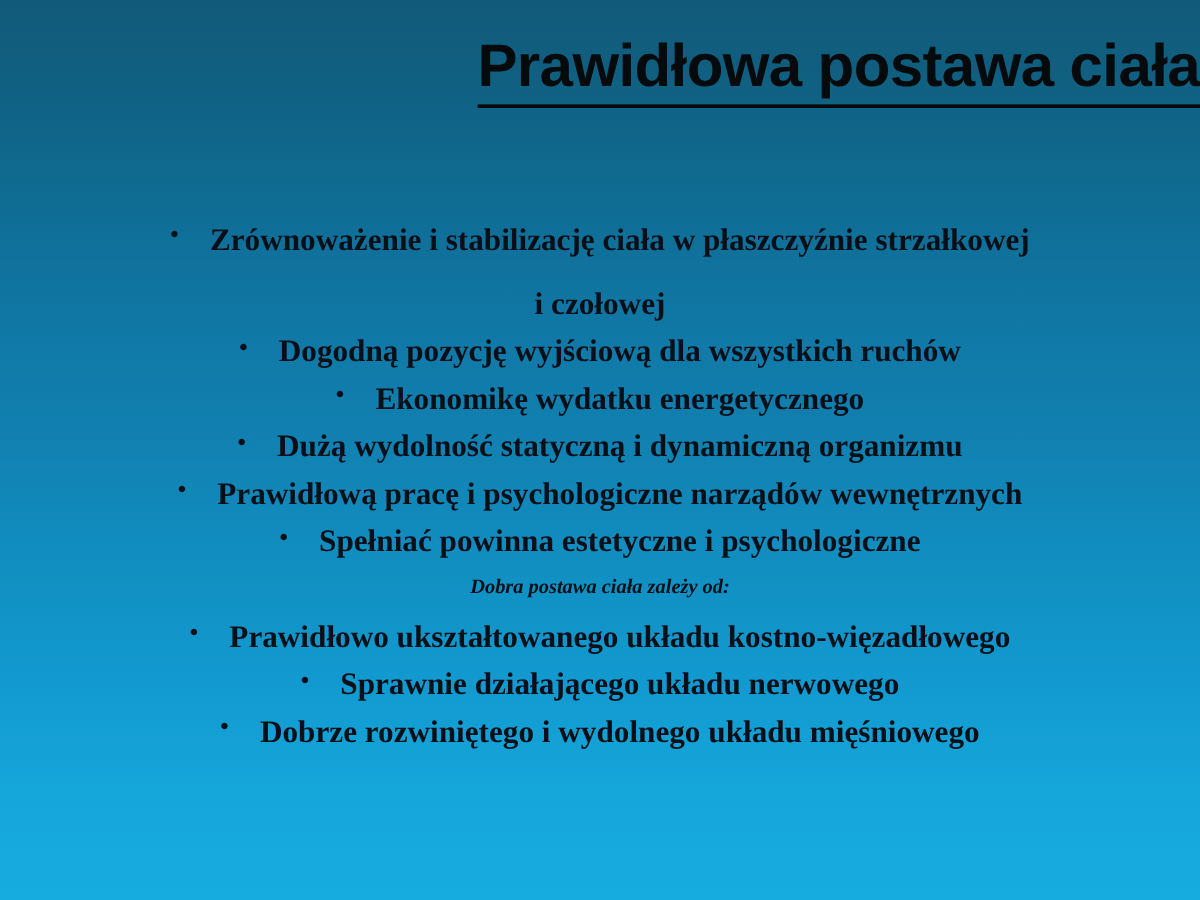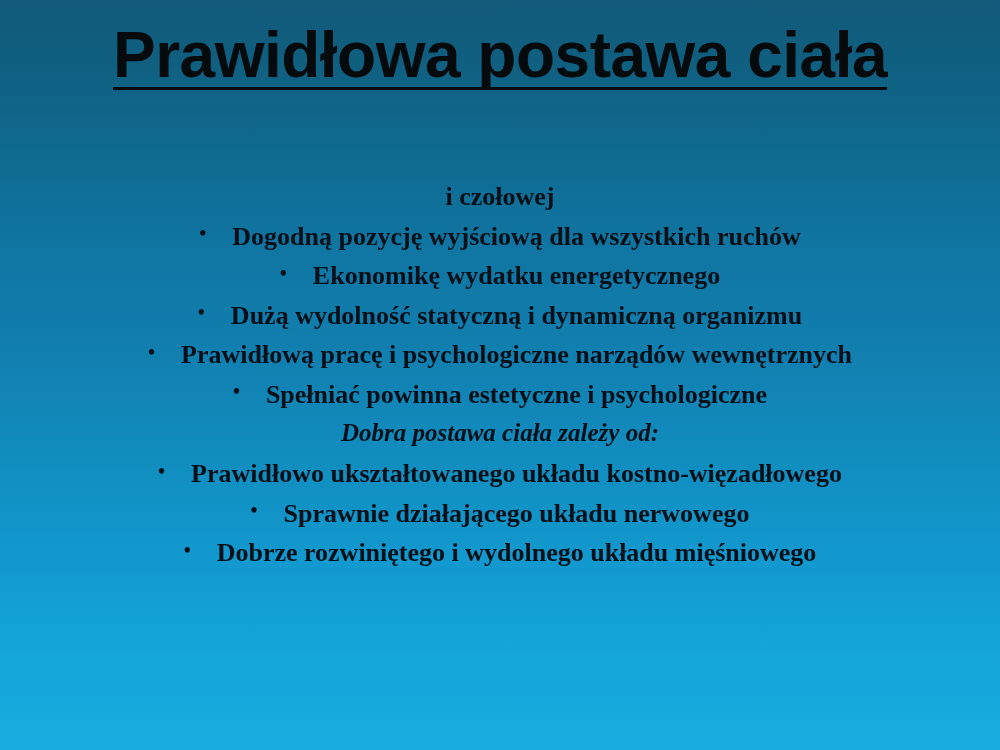--- a/index.html
+++ b/index.html
@@ -40,25 +40,26 @@
     position: absolute;
     top: 24px;
     left: 0;
     width: 1000px;
     text-align: center;
   }
 
   .title-line {
     font-family: "Liberation Sans", "DejaVu Sans", sans-serif;
     font-weight: bold;
-    font-size: 64px;
+    font-size: 50px;
     line-height: 62px;
     color: #050a0c;
     letter-spacing: -0.5px;
     white-space: nowrap;
+    text-align: right;
   }
 
   .title-line > span {
     display: inline-block;
     border-bottom: 3px solid #050a0c;
     padding-bottom: 1px;
   }
 
   
   .body-block {
@@ -101,51 +102,53 @@
   
   .cont-row {
     display: block;
     width: 100%;
     text-align: center;
     color: #071018;
     font-weight: bold;
     font-size: 26px;
     line-height: 37px;
     white-space: nowrap;
+    margin-top: 17px;
   }
 
   
   .subhead-row {
     display: block;
     width: 100%;
     text-align: center;
     color: #071018;
     font-weight: bold;
     font-style: italic;
-    font-size: 25px;
+    font-size: 17px;
     line-height: 40px;
     white-space: nowrap;
   }
 
   
   .softfocus {
     filter: blur(0.35px);
   }
 </style>
 </head>
 <body>
 
 <div id="slide">
 
   <div class="title-block">
     <div class="title-line softfocus"><span>Prawidłowa postawa ciała</span></div>
   </div>
 
   <div class="body-block softfocus">
 
+    <div class="bullet-row"><span class="marker">•</span><span class="marker-gap"></span><span class="btext">Zrównoważenie i stabilizację ciała w płaszczyźnie strzałkowej</span></div>
     <div class="cont-row">i czołowej</div>
 
     <div class="bullet-row"><span class="marker">•</span><span class="marker-gap"></span><span class="btext">Dogodną pozycję wyjściową dla wszystkich ruchów</span></div>
 
     <div class="bullet-row"><span class="marker">•</span><span class="marker-gap"></span><span class="btext">Ekonomikę wydatku energetycznego</span></div>
 
     <div class="bullet-row"><span class="marker">•</span><span class="marker-gap"></span><span class="btext">Dużą wydolność statyczną i dynamiczną organizmu</span></div>
 
     <div class="bullet-row"><span class="marker">•</span><span class="marker-gap"></span><span class="btext">Prawidłową pracę i psychologiczne narządów wewnętrznych</span></div>
 

